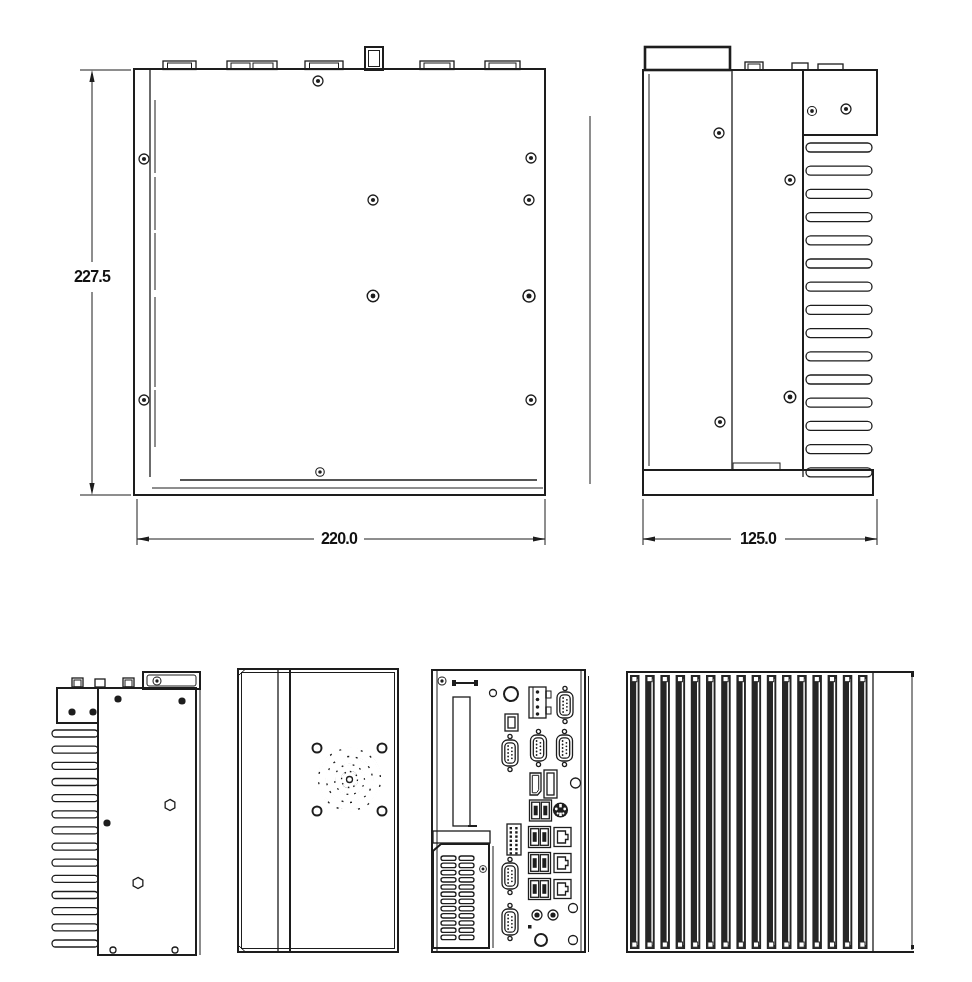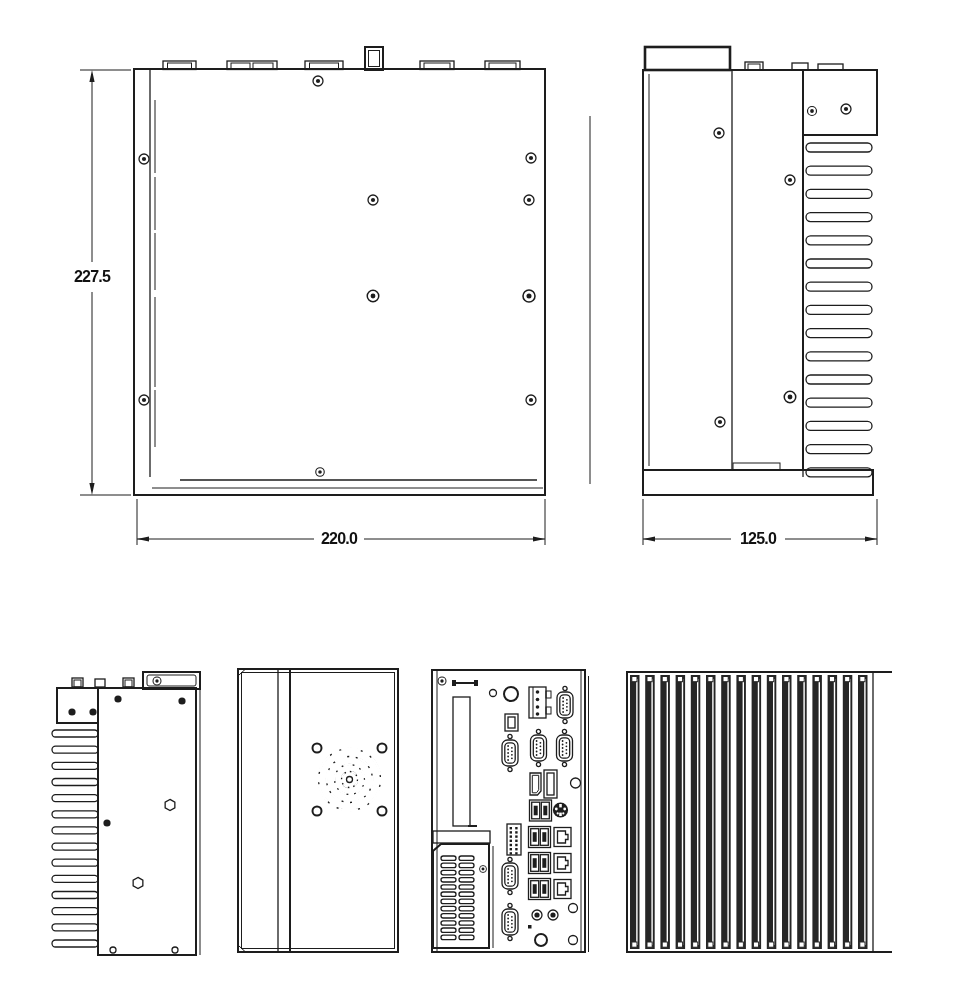--- a/index.html
+++ b/index.html
@@ -1,17 +1,17 @@
 <!DOCTYPE html>
 <html><head>
 <meta charset="utf-8">
 <style>
   html,body{margin:0;padding:0;background:#fff;}
   .canvas{position:relative;width:892px;height:982px;background:#ffffff;overflow:hidden;
-          font-family:"Liberation Sans", sans-serif;}
+          font-family:"Liberation Sans", sans-serif;padding-left:22px;}
   svg{position:absolute;left:0;top:0;}
   .s{fill:none;stroke:#1d1d1d;stroke-width:1.3px;}
   .thin{stroke-width:1px;}
   .s2{stroke-width:2px;}
   .s3{stroke-width:2.6px;}
   .f{fill:#1d1d1d;stroke:none;}
   .dim{fill:#111;font-family:"Liberation Sans", sans-serif;font-size:16px;font-weight:bold;
        letter-spacing:-0.8px;text-anchor:middle;}
 </style>
 </head>

